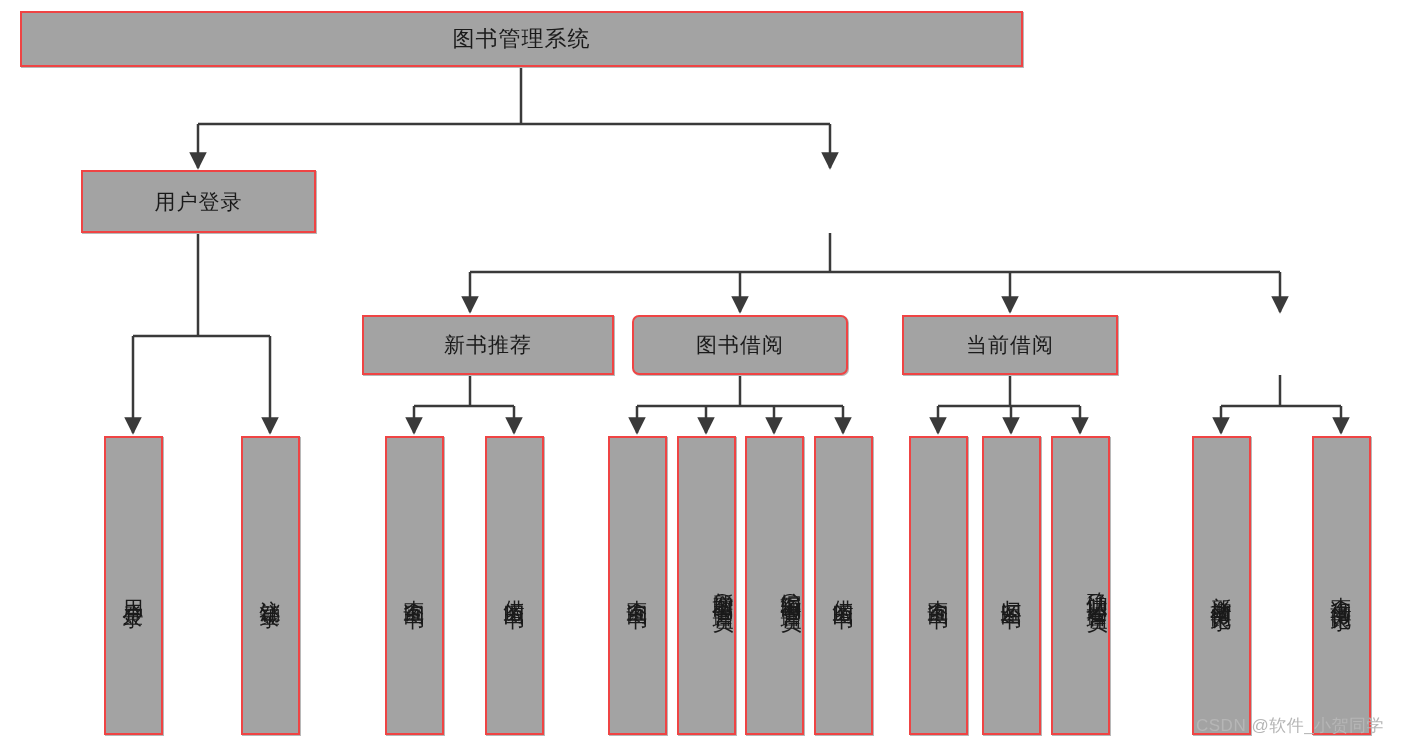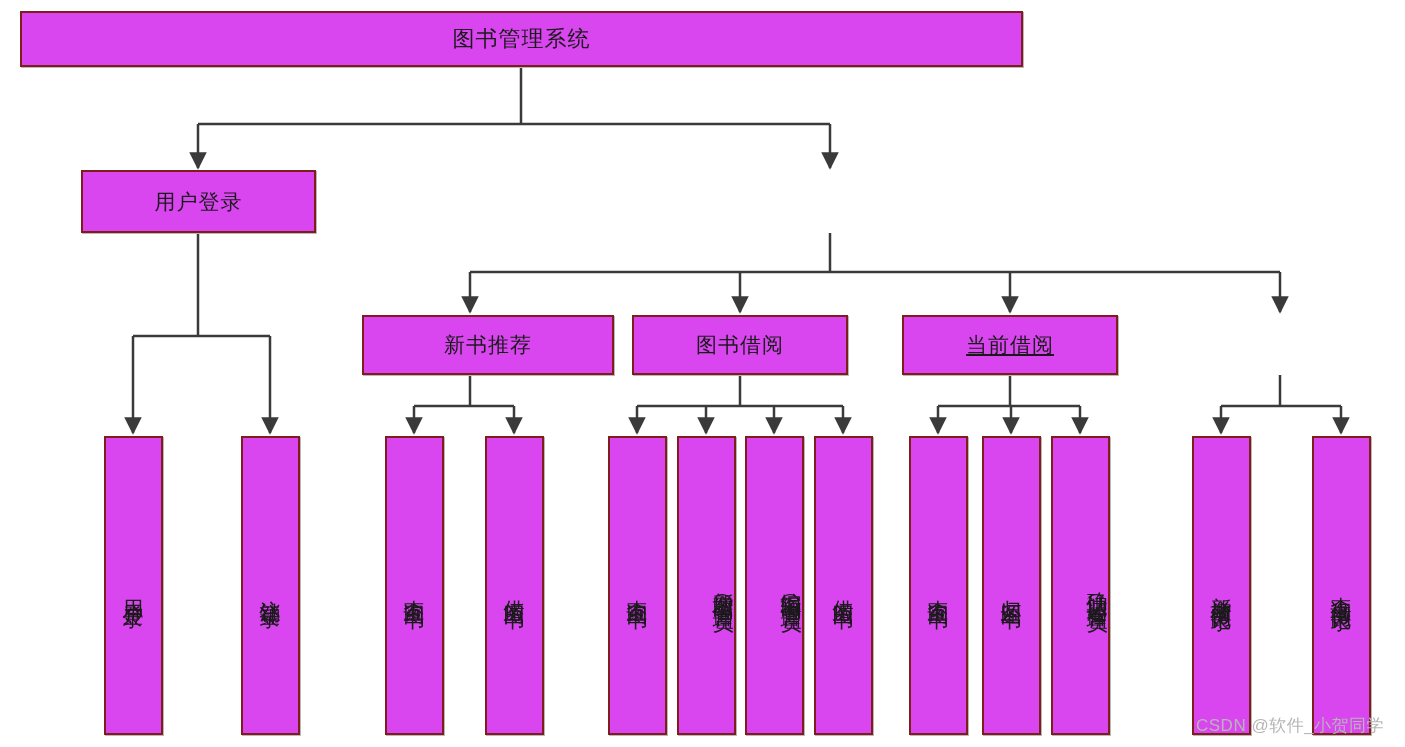--- a/index.html
+++ b/index.html
@@ -21,22 +21,22 @@
     position: absolute;
     left: 0;
     top: 0;
     width: 1405px;
     height: 747px;
     pointer-events: none;
   }
   .node {
     position: absolute;
     box-sizing: border-box;
-    border: 2px solid #7f1d1d;
-    background: #d946ef;
+    border: 2px solid #ef4444;
+    background: #a3a3a3;
     display: flex;
     align-items: center;
     justify-content: center;
     color: #1a1a1a;
     box-shadow: 1px 1px 0 #b8b8b8;
   }
   .node-h {
     font-size: 21px;
     letter-spacing: 1px;
     white-space: nowrap;
@@ -120,22 +120,22 @@
       <path d="M 1221 406 L 1221 433" marker-end="url(#arrow)"></path>
       <path d="M 1341 406 L 1341 433" marker-end="url(#arrow)"></path>
     </g>
   </svg>
 
   <div class="node node-h node-root" style="left:20px; top:11px; width:1003px; height:56px;">图书管理系统</div>
 
   <div class="node node-h" style="left:81px; top:170px; width:235px; height:63px;">用户登录</div>
 
   <div class="node node-h" style="left:362px; top:315px; width:252px; height:60px;">新书推荐</div>
-  <div class="node node-h" style="left:632px; top:315px; width:216px; height:60px;">图书借阅</div>
-  <div class="node node-h" style="left:902px; top:315px; width:216px; height:60px;text-decoration:underline;">当前借阅</div>
+  <div class="node node-h" style="left:632px; top:315px; width:216px; height:60px;border-radius:7px;">图书借阅</div>
+  <div class="node node-h" style="left:902px; top:315px; width:216px; height:60px;">当前借阅</div>
 
   <div class="node node-v center-v" style="left:104px; top:436px; width:59px; height:299px;">用户登录</div>
   <div class="node node-v center-v" style="left:241px; top:436px; width:59px; height:299px;">注销登录</div>
 
   <div class="node node-v center-v" style="left:385px; top:436px; width:59px; height:299px;">查询图书</div>
   <div class="node node-v center-v" style="left:485px; top:436px; width:59px; height:299px;">借阅图书</div>
 
   <div class="node node-v center-v" style="left:608px; top:436px; width:59px; height:299px;">查询图书</div>
   <div class="node node-v" style="left:677px; top:436px; width:59px; height:299px;">新增图书（管理员）</div>
   <div class="node node-v" style="left:745px; top:436px; width:59px; height:299px;">编辑图书（管理员）</div>

